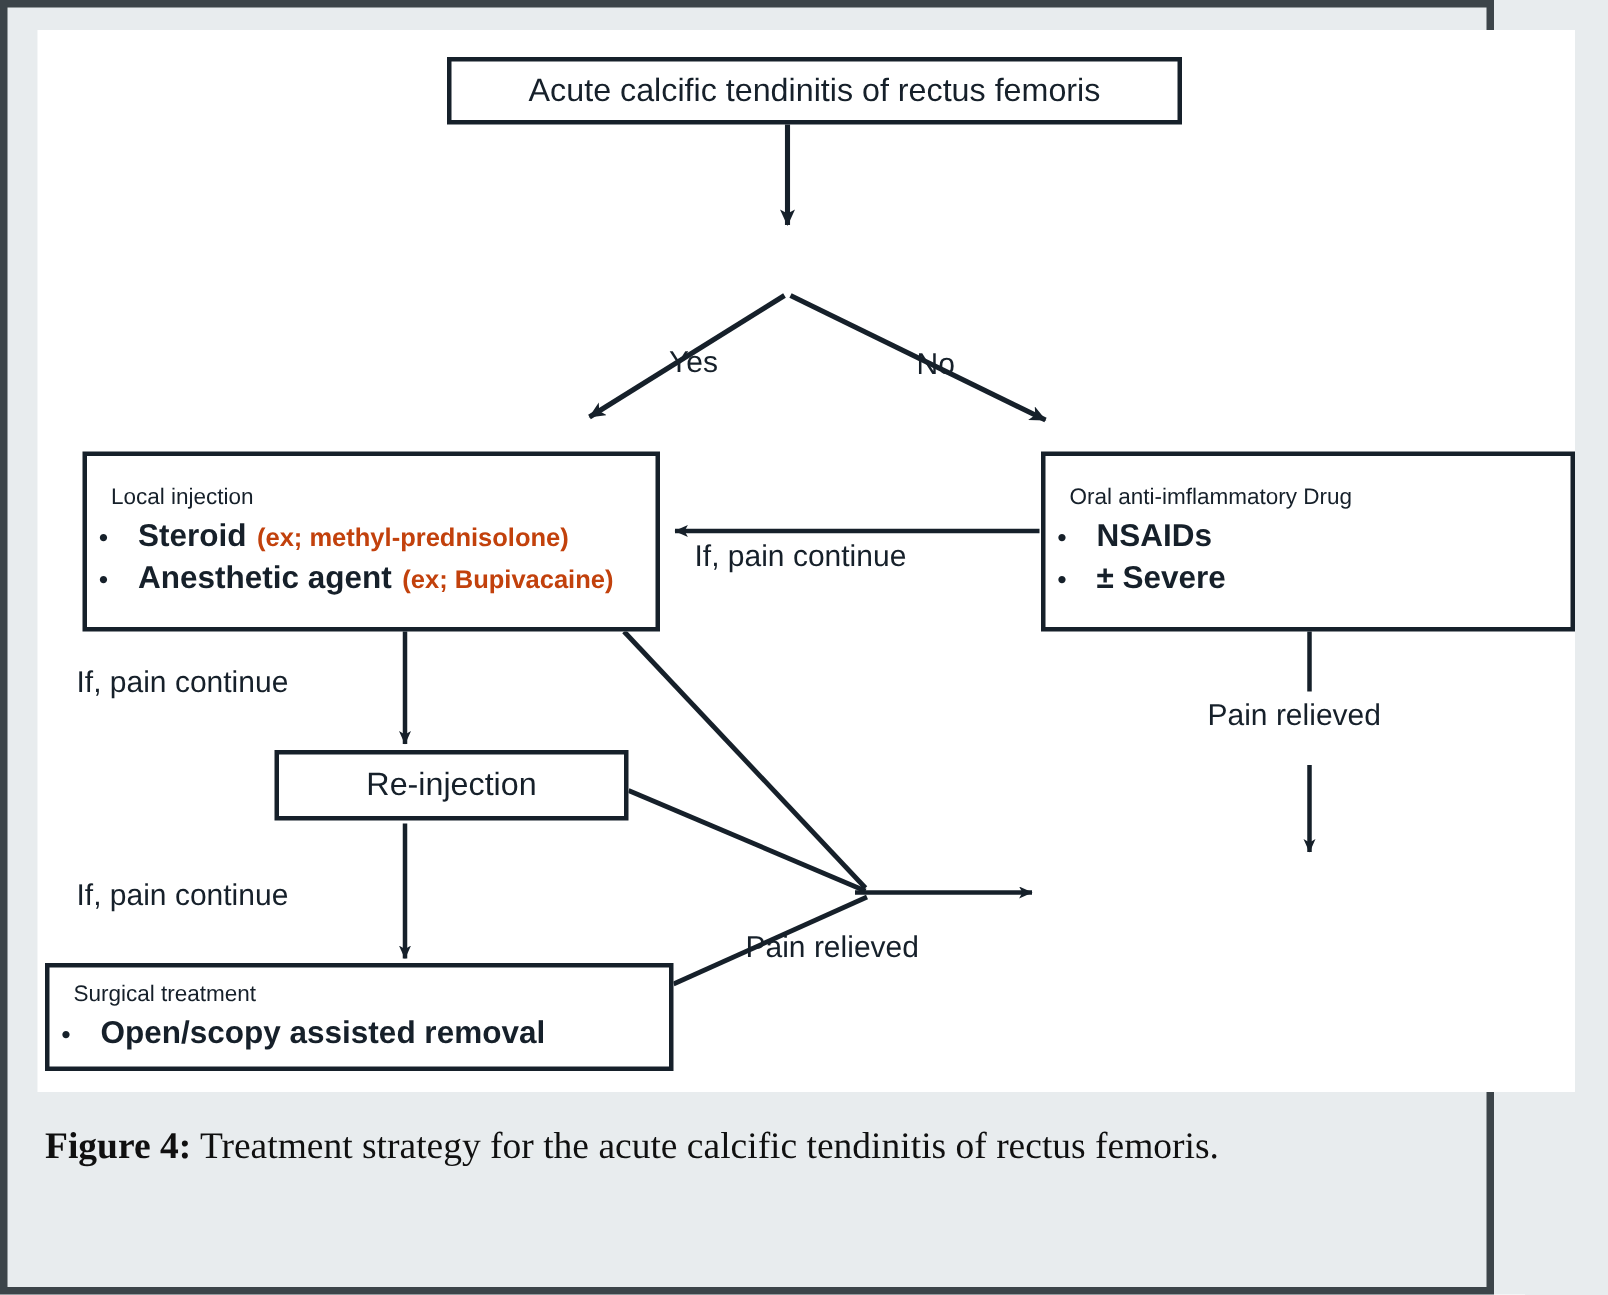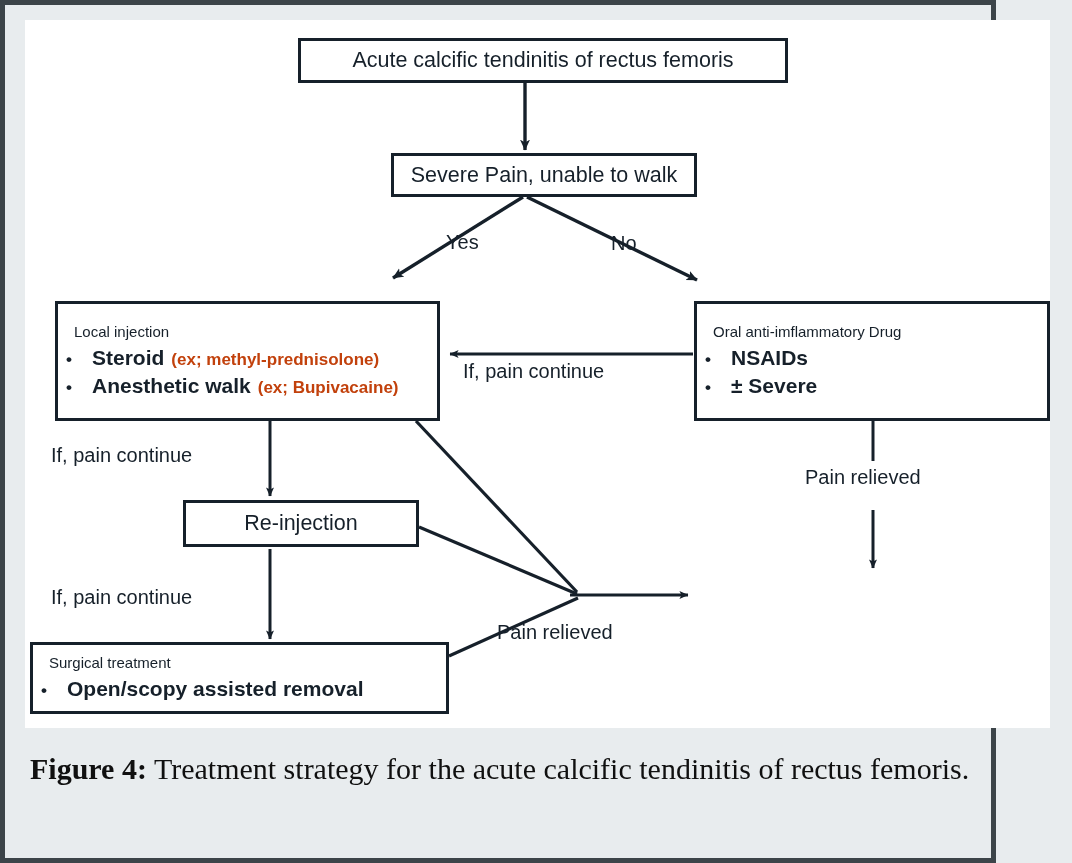--- a/index.html
+++ b/index.html
@@ -73,21 +73,21 @@
     font-size:20px;
     color:#16202a;
     white-space:nowrap;
     line-height:1;
   }
   
   #caption{
     position:absolute;
     left:25px;top:742px;width:1020px;
     font-family:"Liberation Serif", serif;
-    font-size:30px;
+    font-size:25px;
     line-height:1.45;
     color:#101010;
     text-align:justify;
     text-justify:inter-word;
   }
   #caption .cap-num{font-weight:bold;}
   svg#wires{position:absolute;left:0;top:0;width:1025px;height:708px;overflow:visible;}
 </style>
 </head>
 <body>
@@ -127,35 +127,32 @@
       <line x1="545" y1="575" x2="663" y2="575" stroke="#16202a" stroke-width="3" marker-end="url(#ah)"></line>
 
       <line x1="848" y1="400" x2="848" y2="441" stroke="#16202a" stroke-width="3"></line>
       <line x1="848" y1="490" x2="848" y2="548" stroke="#16202a" stroke-width="3" marker-end="url(#ah)"></line>
     </svg>
 
     <div class="node center" style="left:273px;top:18px;width:490px;height:45px;">
       <div class="title">Acute calcific tendinitis of rectus femoris</div>
     </div>
 
-    <div class="node center" style="left:366px;top:133px;width:306px;height:44px;">
-      <div class="title">Severe Pain, unable to walk</div>
-    </div>
 
     <div class="node" style="left:30px;top:281px;width:385px;height:120px;">
       <div class="head">Local injection</div>
       <ul class="bullets blist">
         <li>
           <span class="dot">•</span>
           <span>Steroid</span>
           <span class="ex">(ex; methyl-prednisolone)</span>
         </li>
         <li>
           <span class="dot">•</span>
-          <span>Anesthetic walk</span>
+          <span>Anesthetic agent</span>
           <span class="ex">(ex; Bupivacaine)</span>
         </li>
       </ul>
     </div>
 
     <div class="node" style="left:669px;top:281px;width:356px;height:120px;">
       <div class="head">Oral anti-imflammatory Drug</div>
       <ul class="bullets blist">
         <li>
           <span class="dot">•</span>

